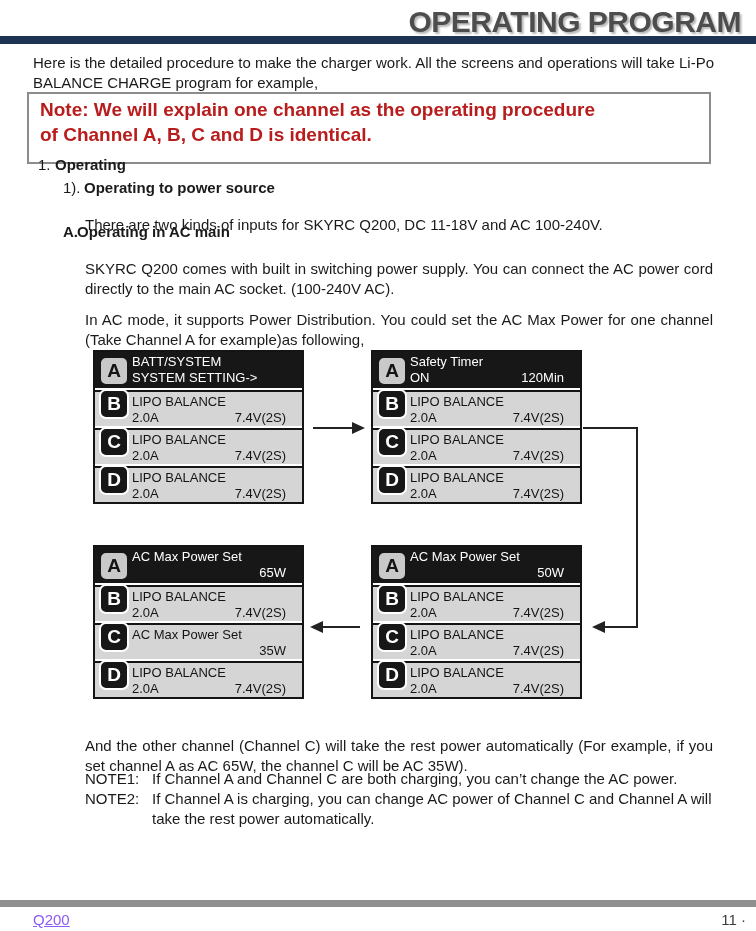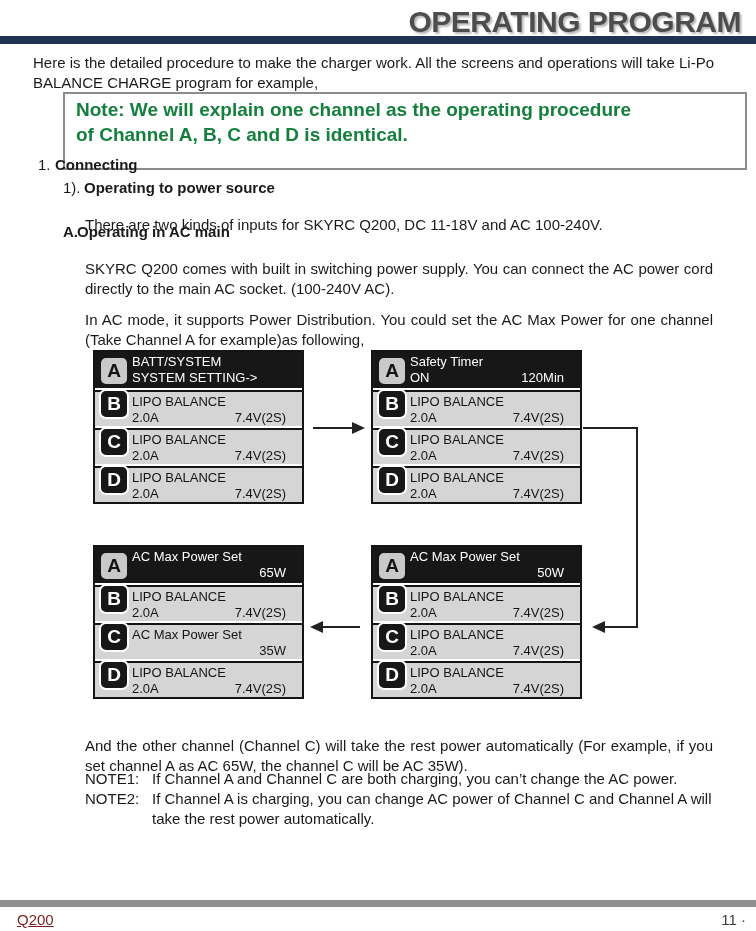--- a/index.html
+++ b/index.html
@@ -10,22 +10,22 @@
   html,body{margin:0;padding:0;background:#fff;}
   .page{position:relative;width:756px;height:931px;background:#fff;overflow:hidden;
         font-family:"Liberation Sans","DejaVu Sans",sans-serif;color:var(--text);}
   .title{position:absolute;top:5px;right:15px;font-size:30px;font-weight:700;
          color:var(--title);letter-spacing:-0.5px;text-shadow:2px 2px 2px #b8b8b8;white-space:nowrap;}
   .accent-bar{position:absolute;top:36px;left:0;width:756px;height:8px;background:var(--accent-bar);}
   .body-text{font-size:15px;line-height:20px;margin:0;}
   .just{text-align:justify;}
   .intro{position:absolute;top:53px;left:33px;width:681px;}
   .note-box{position:absolute;top:92px;left:27px;width:684px;box-sizing:border-box;
-            border:2px solid var(--note-border);padding:3px 10px 21px 11px;
-            font-size:19px;font-weight:700;line-height:25px;color:#15803d;margin-left:36px;}
+            border:2px solid var(--note-border);padding:3px 10px 15px 11px;
+            font-size:19px;font-weight:700;line-height:25px;color:#b91c1c;}
   .outline-line{position:absolute;font-size:15px;line-height:20px;white-space:nowrap;}
   .outline-line .lbl{font-weight:700;}
   .pre{display:inline-block;}
   .pre-w17{width:17px;} .pre-w21{width:21px;} .pre-w14{width:14px;font-weight:700;}
   .para{position:absolute;font-size:15px;line-height:20px;width:628px;left:85px;}
   
   .diagram{position:absolute;top:345px;left:0;width:756px;height:372px;}
   .screen{position:absolute;width:211px;border:2px solid #141414;background:#fff;box-sizing:border-box;}
   .lcd-row{position:relative;height:36px;background:var(--lcd-light);
            padding:2px 16px 0 37px;box-sizing:border-box;
@@ -43,40 +43,40 @@
   .tri-right{position:absolute;width:0;height:0;border-top:6px solid transparent;
              border-bottom:6px solid transparent;border-left:13px solid var(--arrow);}
   .tri-left{position:absolute;width:0;height:0;border-top:6px solid transparent;
             border-bottom:6px solid transparent;border-right:13px solid var(--arrow);}
   
   .note-row{position:absolute;left:85px;width:628px;display:flex;font-size:15px;line-height:20px;}
   .note-label{flex:0 0 67px;}
   .note-body{flex:1;}
   
   .footer-bar{position:absolute;top:900px;left:0;width:756px;height:7px;background:var(--footer-bar);}
-  .footer-model{position:absolute;top:911px;left:17px;font-size:15px;color:#7f1d1d;text-decoration:underline;}
+  .footer-model{position:absolute;top:911px;left:33px;font-size:15px;color:#8b5cf6;text-decoration:underline;}
   .footer-page{position:absolute;top:911px;right:10px;font-size:15px;color:#3d3d3d;}
 </style>
 </head>
 <body>
 
 <div class="page">
 
   <div class="title">OPERATING PROGRAM</div>
   <div class="accent-bar"></div>
 
   <p class="body-text just intro">Here is the detailed procedure to make the charger work. All the screens and operations will take Li-Po BALANCE CHARGE program for example,</p>
 
   <div class="note-box">
     <div>Note: We will explain one channel as the operating procedure</div>
     <div>of Channel A, B, C and D is identical.</div>
   </div>
 
   <div class="outline-line" style="top:155px;left:38px;">
-    <span class="pre pre-w17">1.</span><span class="lbl">Connecting</span>
+    <span class="pre pre-w17">1.</span><span class="lbl">Operating</span>
   </div>
 
   <div class="outline-line" style="top:178px;left:63px;">
     <span class="pre pre-w21">1).</span><span class="lbl">Operating to power source</span>
   </div>
 
   <p class="para" style="top:200px;">There are two kinds of inputs for SKYRC Q200, DC 11-18V and AC 100-240V.</p>
 
   <div class="outline-line" style="top:222px;left:63px;">
     <span class="pre pre-w14">A.</span><span class="lbl">Operating in AC main</span>

